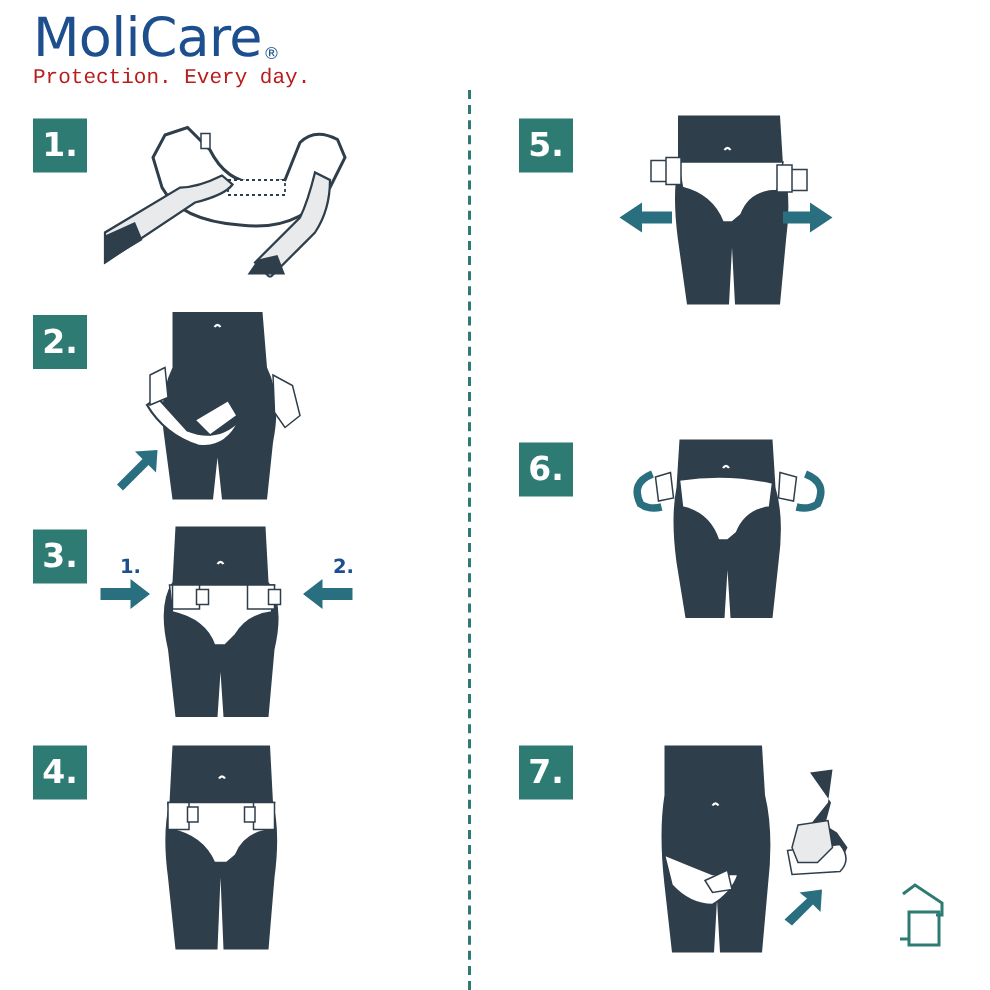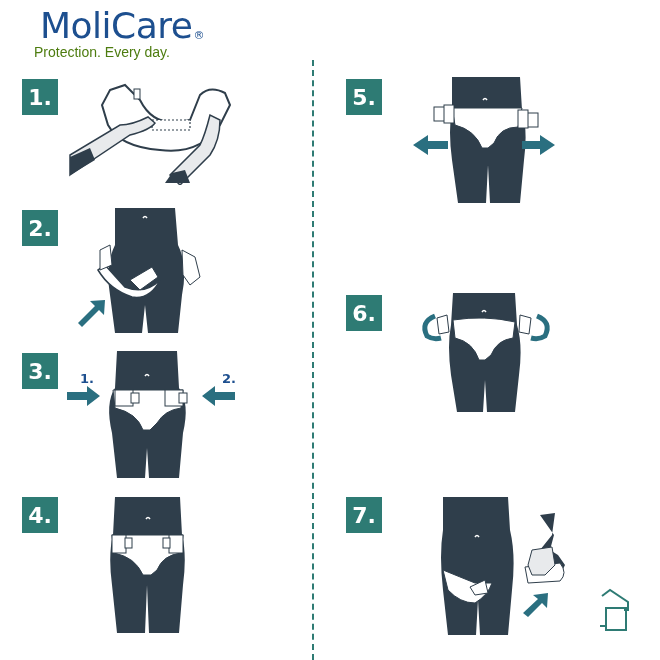--- a/index.html
+++ b/index.html
@@ -1,19 +1,19 @@
 <!DOCTYPE html>
 <html><head>
 <meta charset="utf-8">
 <style>
   html, body { margin: 0; padding: 0; background: #ffffff; }
   body { width: 660px; height: 660px; position: relative; overflow: hidden; font-family: "Liberation Sans", sans-serif; }
-  .logo { position: absolute; left: 22px; top: 2px; color: #1d4f8f; font-family: "DejaVu Sans", sans-serif; font-size: 36px; letter-spacing: -0.5px; line-height: 48px; margin-left: 18px; }
+  .logo { position: absolute; left: 22px; top: 2px; color: #1d4f8f; font-family: "DejaVu Sans", sans-serif; font-size: 36px; letter-spacing: -0.5px; line-height: 48px; }
   .logo sup { font-size: 11px; vertical-align: top; position: relative; top: 10px; margin-left: 1px; }
-  .tagline { position: absolute; left: 34px; top: 44px; color: #4d7c0f; font-family: Liberation Sans, sans-serif; font-size: 14px; }
+  .tagline { position: absolute; left: 22px; top: 44px; color: #b91c1c; font-family: Liberation Mono, monospace; font-size: 14px; }
   .badge { position: absolute; width: 36px; height: 36px; background: #2e7b74; color: #fff; font-family: "DejaVu Sans", sans-serif; font-weight: bold; font-size: 22px; display: flex; align-items: center; justify-content: center; }
   .divider { position: absolute; left: 312px; top: 60px; height: 600px; border-left: 2px dashed #2e7b74; }
   svg.ill { position: absolute; }
   .num-label { position: absolute; color: #1d4f8f; font-weight: bold; font-size: 13px; font-family: "DejaVu Sans", sans-serif; }
 </style>
 </head>
 <body>
 
 <div class="logo"><span>MoliCare</span><sup>®</sup></div>
 <div class="tagline">Protection. Every day.</div>

